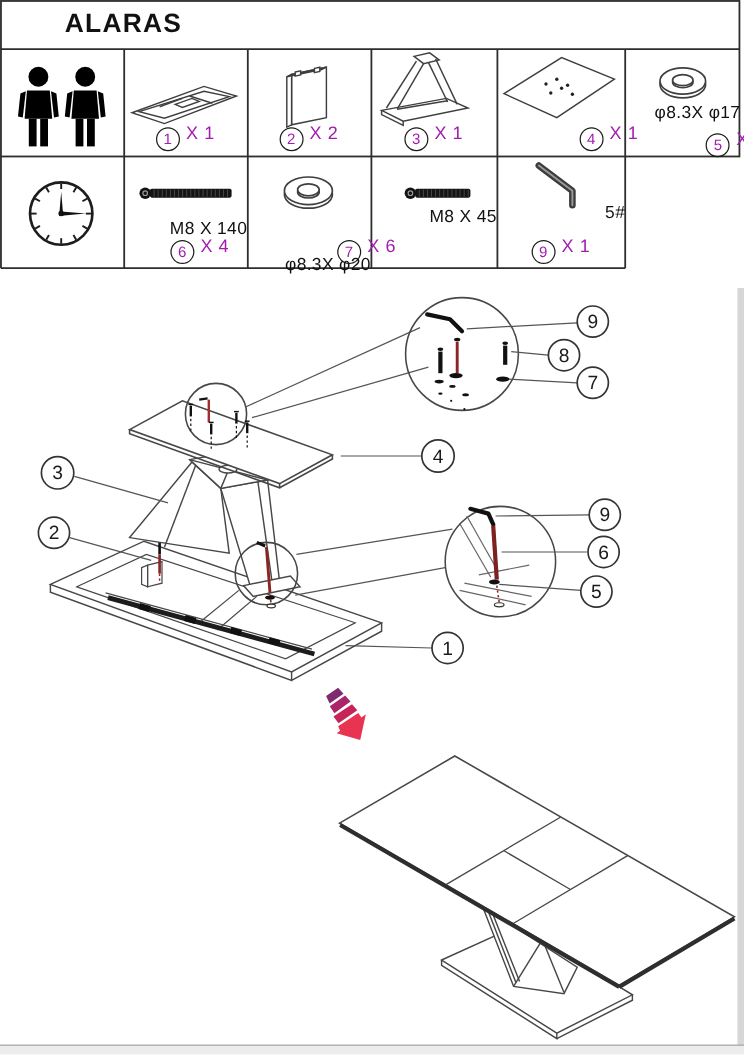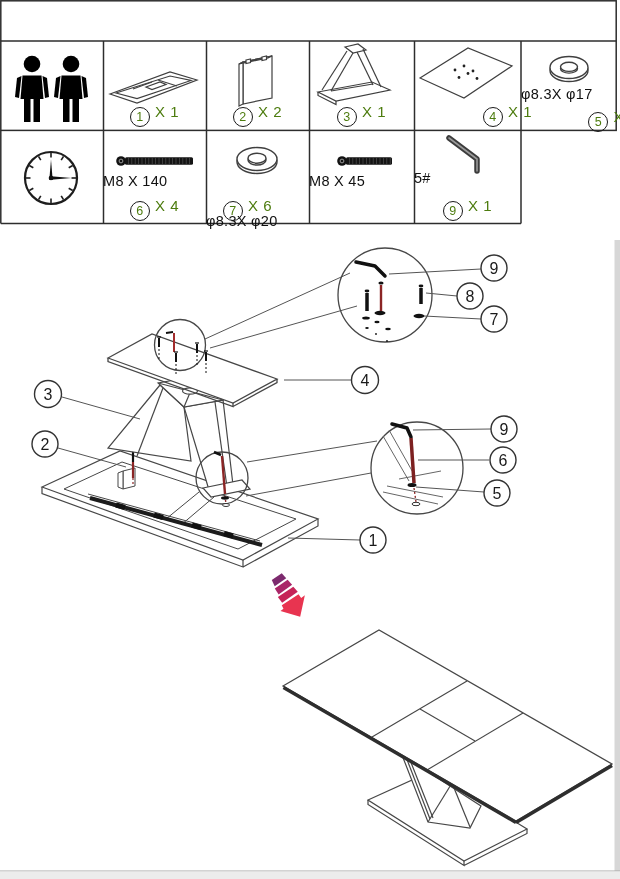--- a/index.html
+++ b/index.html
@@ -1,22 +1,22 @@
 <!DOCTYPE html>
 <html><head>
 <meta charset="utf-8">
 <style>
   html,body{margin:0;padding:0;background:#fff;}
   .page{position:relative;width:620px;height:879px;background:#ffffff;
         font-family:"Liberation Sans",sans-serif;color:#1a1a1a;overflow:hidden;}
   .page svg.sheet{position:absolute;left:0;top:0;}
   .abs{position:absolute;}
   .title{font-size:22px;font-weight:700;letter-spacing:1px;color:#111;}
-  .lbl{position:absolute;text-align:center;font-size:15px;letter-spacing:.5px;white-space:nowrap;color:#4d7c0f;}
-  .spec{position:absolute;text-align:left;font-size:14.5px;letter-spacing:.3px;white-space:nowrap;color:#111;}
+  .lbl{position:absolute;text-align:center;font-size:15px;letter-spacing:.5px;white-space:nowrap;color:#a21caf;}
+  .spec{position:absolute;text-align:right;font-size:14.5px;letter-spacing:.3px;white-space:nowrap;color:#111;}
   .cnum{display:inline-block;width:18px;height:18px;border:1.3px solid #1a1a1a;border-radius:50%;
         font-size:12.5px;line-height:18px;text-align:center;margin-right:5px;vertical-align:-3.5px;}
   svg text.callout{font-family:"Liberation Sans",sans-serif;font-size:16px;fill:#1a1a1a;}
 </style>
 </head>
 <body>
 
 <div class="page">
 
   <svg class="sheet" width="620" height="879" viewBox="0 0 620 879">
@@ -364,44 +364,45 @@
       </g>
     </g>
 
     <g>
       <rect x="614.5" y="240" width="5.5" height="631" fill="#d7d7d7"></rect>
       <line x1="0" y1="871" x2="620" y2="871" stroke="#a8a8a8" stroke-width="1.2"></line>
       <rect x="0" y="871.5" width="620" height="7.5" fill="#ececec"></rect>
     </g>
   </svg>
 
+  <div class="abs title" style="left:54px;top:7px;">ALARAS</div>
 
   <div class="lbl" style="left:103px;top:103px;width:103px;">
     <span class="cnum">1</span><span>X 1</span>
   </div>
   <div class="lbl" style="left:206px;top:103px;width:103px;">
     <span class="cnum">2</span><span>X 2</span>
   </div>
   <div class="lbl" style="left:309px;top:103px;width:105px;">
     <span class="cnum">3</span><span>X 1</span>
   </div>
   <div class="lbl" style="left:414px;top:103px;width:107px;padding-left:40px;">
     <span class="cnum">4</span><span>X 1</span>
   </div>
   <div class="spec" style="left:521px;top:86px;width:96px;">φ8.3X φ17</div>
   <div class="lbl" style="left:521px;top:108px;width:96px;margin-left:44px;">
     <span class="cnum">5</span><span>X 4</span>
   </div>
 
-  <div class="spec" style="left:103px;top:173px;width:103px;">M8 X 140</div>
-  <div class="lbl" style="left:103px;top:197px;width:103px;">
+  <div class="spec" style="left:103px;top:183px;width:103px;">M8 X 140</div>
+  <div class="lbl" style="left:115px;top:197px;width:103px;">
     <span class="cnum">6</span><span>X 4</span>
   </div>
   <div class="spec" style="left:206px;top:173px;width:103px;margin-top:40px;">φ8.3X φ20</div>
-  <div class="lbl" style="left:196px;top:197px;width:103px;">
+  <div class="lbl" style="left:206px;top:197px;width:103px;padding-left:48px;">
     <span class="cnum">7</span><span>X 6</span>
   </div>
   <div class="spec" style="left:309px;top:173px;width:105px;">M8 X 45</div>
   <div class="spec" style="left:414px;top:170px;width:107px;">5#</div>
   <div class="lbl" style="left:414px;top:197px;width:107px;">
     <span class="cnum">9</span><span>X 1</span>
   </div>
 
 </div>
 

